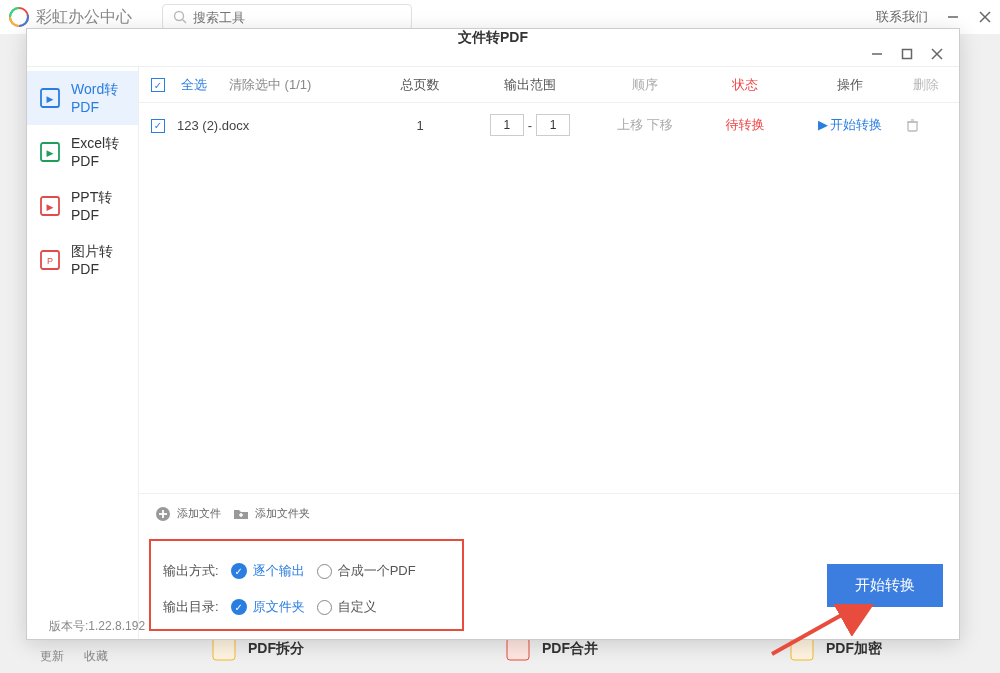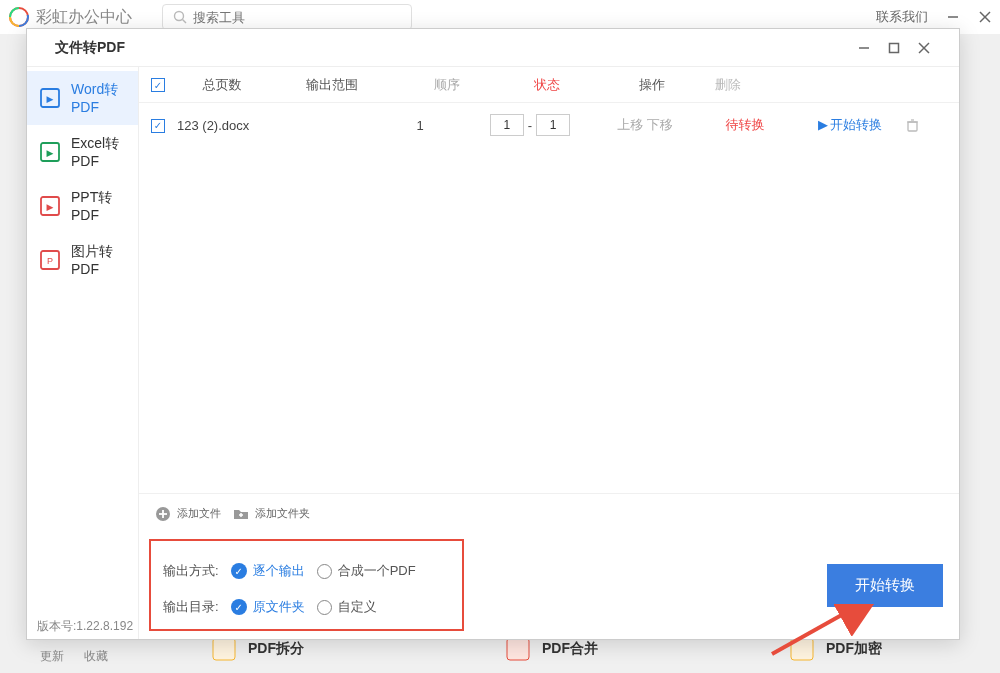--- a/index.html
+++ b/index.html
@@ -12,21 +12,21 @@
 .app-title { color: #888; font-size: 16px; }
 .search-box { display: flex; align-items: center; margin-left: 30px; border: 1px solid #e0e0e0; border-radius: 4px; padding: 2px 10px; width: 250px; height: 26px; }
 .search-box input { border: none; outline: none; font-size: 13px; color: #999; flex: 1; background: transparent; }
 .search-icon { color: #bbb; margin-right: 6px; }
 .top-right { margin-left: auto; display: flex; align-items: center; gap: 18px; color: #666; font-size: 13px; }
 .win-btn { width: 14px; height: 14px; display: flex; align-items: center; justify-content: center; cursor: pointer; }
 
 
 .modal { position: absolute; left: 26px; top: 28px; width: 934px; height: 612px; background: #fff; border: 1px solid #ccc; box-shadow: 0 4px 20px rgba(0,0,0,0.15); display: flex; flex-direction: column; }
 
-.modal-title-bar { display: flex; align-items: center; height: 38px; padding: 0 28px; border-bottom: 1px solid #eee; }
+.modal-title-bar { display: flex; align-items: center; height: 38px; padding: 0 15px; border-bottom: 1px solid #eee; flex-direction: column; }
 .modal-title { font-size: 14px; font-weight: bold; color: #333; }
 .modal-win-controls { margin-left: auto; display: flex; gap: 16px; color: #666; }
 
 .modal-body { flex: 1; display: flex; overflow: hidden; }
 
 
 .sidebar { width: 150px; border-right: 1px solid #eee; padding-top: 4px; }
 .side-item { display: flex; align-items: center; gap: 10px; padding: 10px 12px; font-size: 14px; color: #333; cursor: pointer; }
 .side-item.active { background: #eaf2fe; color: #2a7de1; }
 .side-icon { width: 22px; height: 22px; display: flex; align-items: center; justify-content: center; }
@@ -60,21 +60,21 @@
 .output-box { margin: 6px 10px 8px 10px; display: flex; align-items: center; }
 .output-left { border: 2px solid #e74c3c; padding: 8px 46px 8px 12px; }
 .output-row { display: flex; align-items: center; gap: 12px; font-size: 13px; color: #555; height: 28px; margin-top: 8px; }
 .radio-grp { display: flex; align-items: center; gap: 6px; }
 .radio-on { width: 16px; height: 16px; border-radius: 50%; background: #2a7de1; color: #fff; display: flex; align-items: center; justify-content: center; font-size: 10px; }
 .radio-off { width: 15px; height: 15px; border-radius: 50%; border: 1px solid #888; }
 .radio-label-on { color: #2a7de1; }
 .start-btn { margin-left: auto; margin-right: 6px; background: #3b7ee0; color: #fff; border: none; padding: 12px 28px; font-size: 15px; cursor: pointer; }
 
 
-.version-bar { position: absolute; left: 10px; bottom: 4px; font-size: 12px; color: #888; }
+.version-bar { position: absolute; left: 22px; bottom: 4px; font-size: 12px; color: #888; }
 
 
 .bottom-cards { position: absolute; left: 0; bottom: 0; width: 100%; height: 49px; display: flex; gap: 40px; padding-left: 210px; overflow: hidden; }
 .bottom-card { display: flex; align-items: center; gap: 10px; font-size: 14px; font-weight: bold; color: #333; }
 .left-links { position: absolute; left: 40px; bottom: 8px; display: flex; gap: 20px; font-size: 12px; color: #888; }
 
 
 .red-arrow { position: absolute; left: 762px; top: 604px; pointer-events: none; }
 
 svg { display: block; }
@@ -206,20 +206,24 @@
           </span>
         <span>图片转PDF</span>
       </div>
     </div>
 
     <div class="main">
       <div class="table-header">
         <div class="col-check">
           <span class="check-box">✓</span>
         </div>
+        <div class="col-name">
+          <span class="select-all-label">全选</span>
+          <span class="clear-label">清除选中 (1/1)</span>
+        </div>
         <div class="col-pages">总页数</div>
         <div class="col-range">输出范围</div>
         <div class="col-order">顺序</div>
         <div class="col-status">状态</div>
         <div class="col-action">操作</div>
         <div class="col-delete">删除</div>
       </div>
 
       <div class="file-list">
         <div class="table-row">

